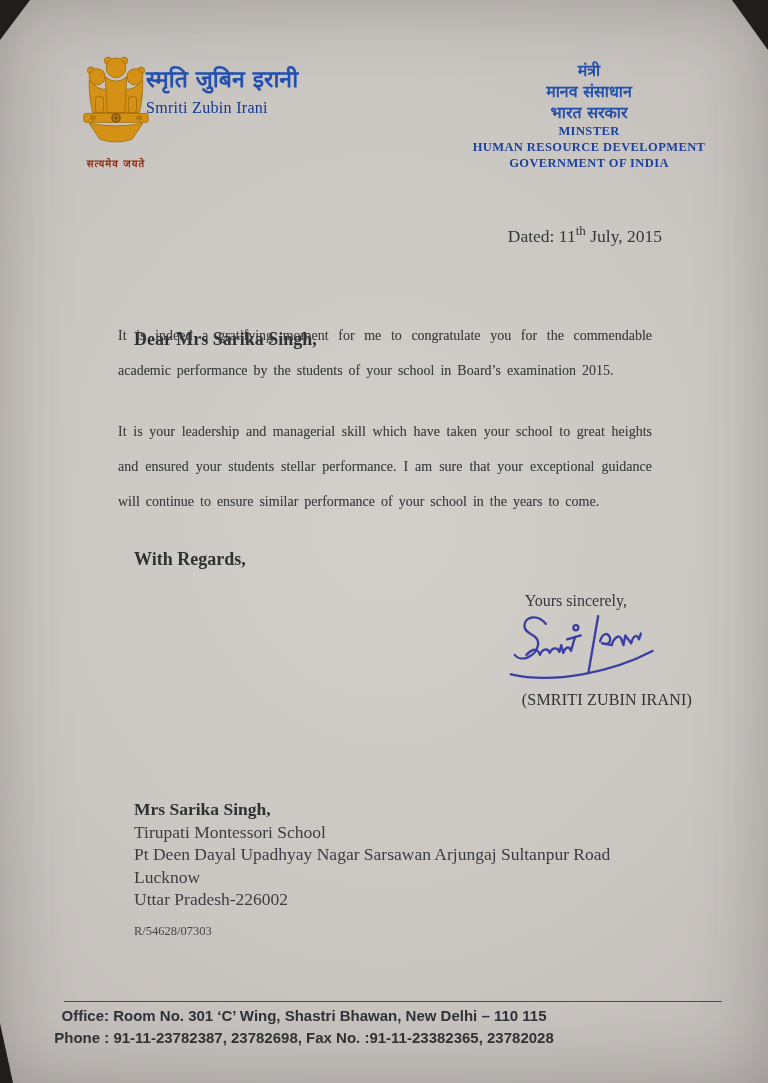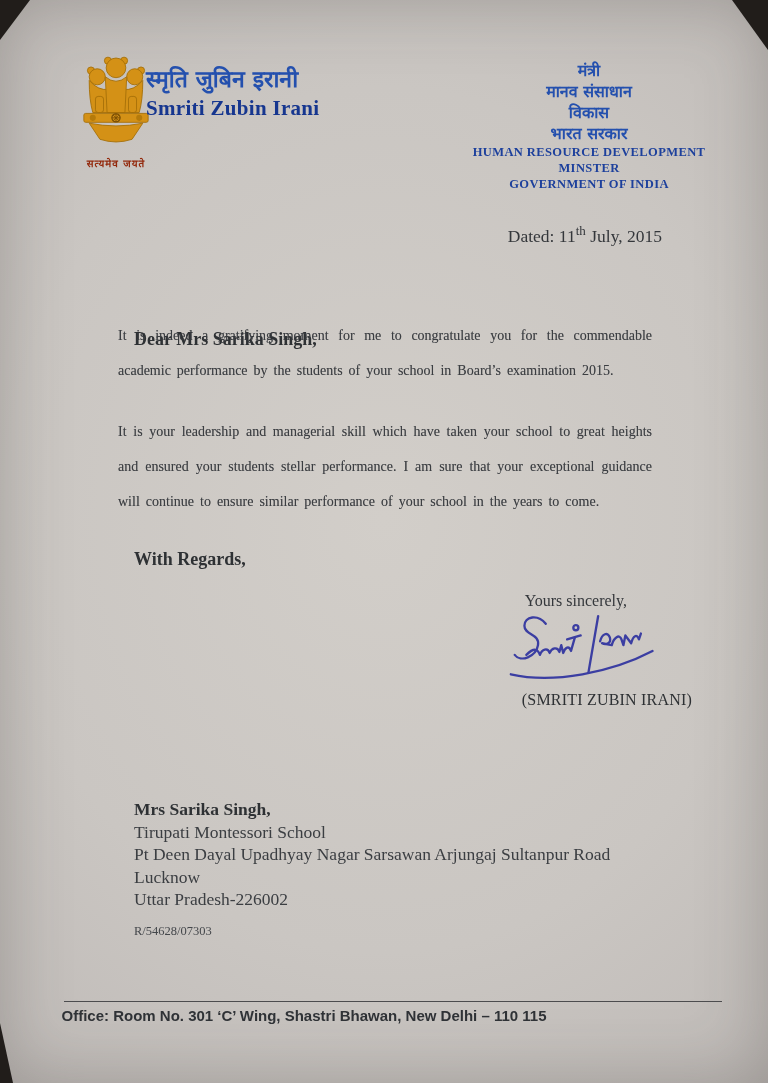--- a/index.html
+++ b/index.html
@@ -13,21 +13,21 @@
   .vignette{position:absolute;inset:0;box-shadow:inset 0 0 70px rgba(55,50,46,.28);pointer-events:none;}
   .corner{position:absolute;background:#211d1a;}
   .corner.tl{left:0;top:0;width:30px;height:40px;clip-path:polygon(0 0,100% 0,0 100%);}
   .corner.tr{right:0;top:0;width:36px;height:50px;clip-path:polygon(0 0,100% 0,100% 100%);}
   .corner.bl{left:0;bottom:0;width:13px;height:60px;clip-path:polygon(0 0,100% 100%,0 100%);}
   .abs{position:absolute;}
   .emblem-wrap{left:64px;top:50px;width:104px;text-align:center;}
   .motto{font-size:10px;letter-spacing:1px;color:#93290c;font-weight:bold;font-family:"DejaVu Sans", sans-serif;margin-top:2px;white-space:nowrap;}
   .minister{left:146px;top:64px;}
   .minister .hindi{font-size:23px;font-weight:bold;font-family:"DejaVu Sans", sans-serif;color:#2450ae;line-height:30px;}
-  .minister .english{font-size:21px;font-weight:bold;color:#16368f;line-height:28px;letter-spacing:.3px;}
+  .minister .english{font-size:16px;font-weight:normal;color:#16368f;line-height:28px;letter-spacing:.3px;}
   .office{left:424px;top:60px;width:330px;text-align:center;}
   .office .hline{font-size:16px;line-height:21px;font-family:"DejaVu Sans", sans-serif;color:#2450ae;font-weight:bold;}
   .office .eline{font-size:12.5px;line-height:16px;font-weight:bold;color:#1d409c;letter-spacing:.4px;}
   .dateline{top:223px;right:106px;font-size:17.5px;color:#34373b;}
   .dateline sup{font-size:13px;}
   .salutation{left:134px;top:285px;font-size:18px;font-weight:bold;color:#2e3134;margin-top:44px;}
   .para{left:118px;width:534px;font-size:14px;line-height:35px;text-align:justify;word-spacing:2.5px;color:#3b3e42;text-shadow:0 0 .5px rgba(40,40,45,.35);}
   .para1{top:318px;}
   .para2{top:414px;}
   .regards{left:134px;top:549px;font-size:18px;font-weight:bold;color:#2e3134;}
@@ -76,24 +76,23 @@
   </div>
 
   <div class="abs minister">
     <div class="hindi">स्मृति जुबिन इरानी</div>
     <div class="english">Smriti Zubin Irani</div>
   </div>
 
   <div class="abs office">
     <div class="hline">मंत्री</div>
     <div class="hline">मानव संसाधान</div>
-    <div class="hline">विकास</div>
     <div class="hline">भारत सरकार</div>
+    <div class="eline">MINSTER</div>
     <div class="eline">HUMAN RESOURCE DEVELOPMENT</div>
-    <div class="eline">MINSTER</div>
     <div class="eline">GOVERNMENT OF INDIA</div>
   </div>
 
   <div class="abs dateline"><span>Dated: 11</span><sup>th</sup><span> July, 2015</span></div>
 
   <div class="abs salutation">Dear Mrs Sarika Singh,</div>
   <div class="abs para para1">It is indeed a gratifying moment for me to congratulate you for the commendable academic performance by the students of your school in Board’s examination 2015.</div>
   <div class="abs para para2">It is your leadership and managerial skill which have taken your school to great heights and ensured your students stellar performance. I am sure that your exceptional guidance will continue to ensure similar performance of your school in the years to come.</div>
   <div class="abs regards">With Regards,</div>
   <div class="abs sincerely">Yours sincerely,</div>
@@ -119,17 +118,18 @@
     <div>Tirupati Montessori School</div>
     <div>Pt Deen Dayal Upadhyay Nagar Sarsawan Arjungaj Sultanpur Road</div>
     <div>Lucknow</div>
     <div>Uttar Pradesh-226002</div>
   </div>
 
   <div class="abs refnum">R/54628/07303</div>
 
   <div class="abs rule"></div>
   <div class="abs footer-line footer-office">Office: Room No. 301 ‘C’ Wing, Shastri Bhawan, New Delhi – 110 115</div>
+  <div class="abs footer-line footer-phone">Phone : 91-11-23782387, 23782698, Fax No. :91-11-23382365, 23782028</div>
 
   <div class="corner tl"></div>
   <div class="corner tr"></div>
   <div class="corner bl"></div>
 </div>
 
 </body></html>

